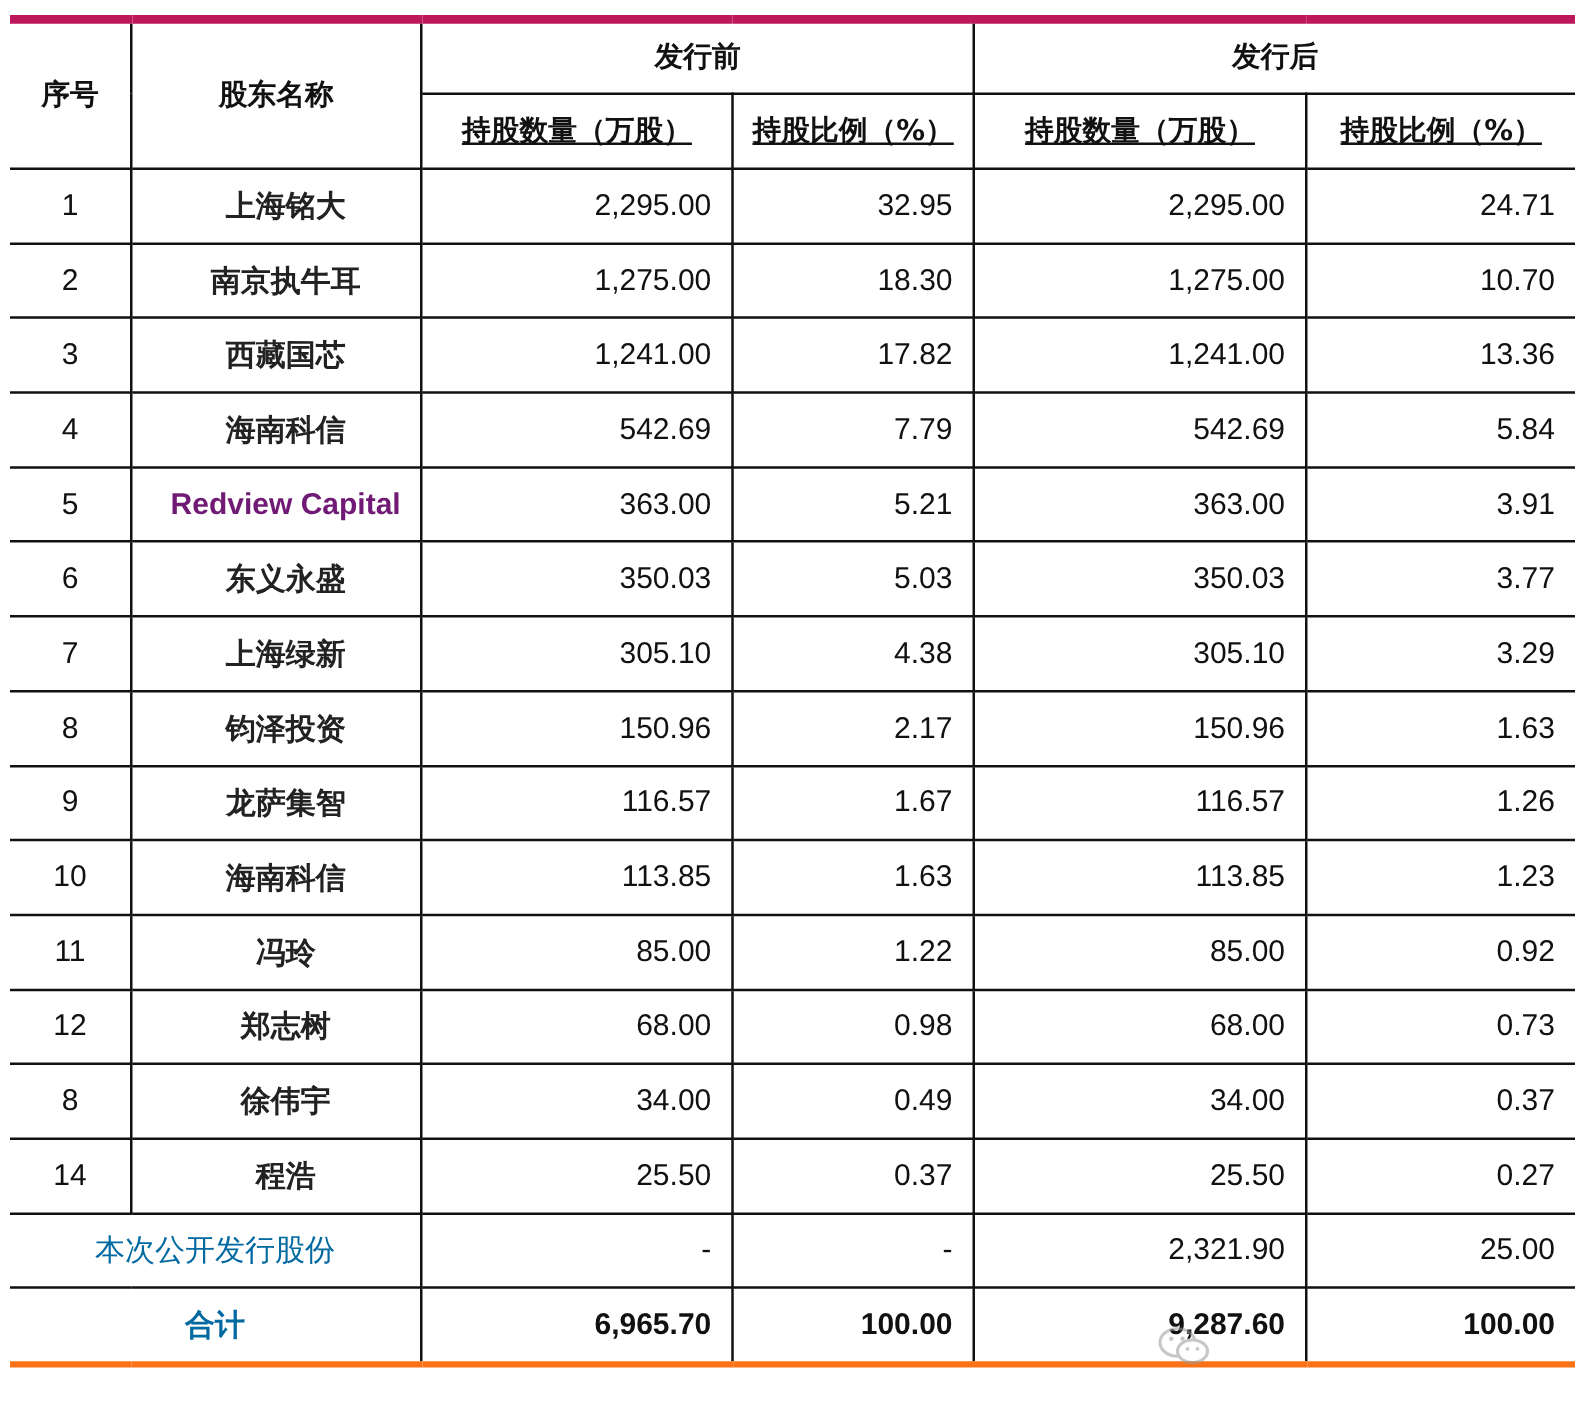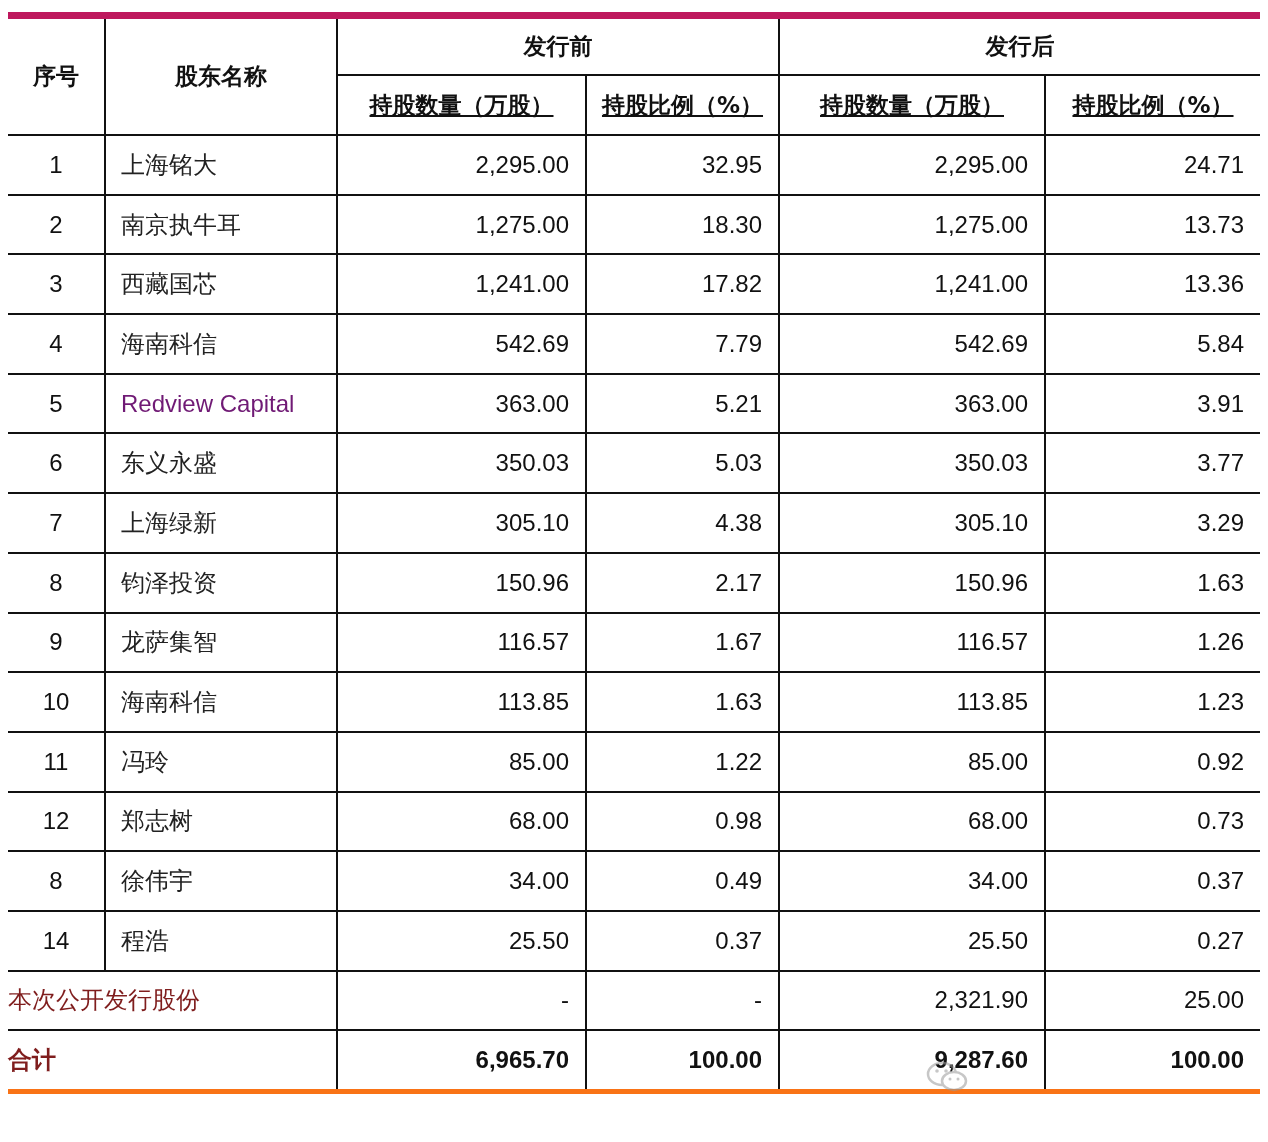--- a/index.html
+++ b/index.html
@@ -49,37 +49,38 @@
   thead tr.h1 th { border-top: 7px solid #be185d; }
   th {
     font-weight: bold;
     font-family: "DejaVu Sans", sans-serif;
     font-size: 23px;
     text-align: center;
   }
   tbody td { height: 57.7px; }
   td.idx { text-align: center; }
   td.name {
-    text-align: left;
+    text-align: center;
     padding-left: 15px;
     font-family: "DejaVu Sans", sans-serif;
-    font-weight: normal;
+    font-weight: bold;
     color: #222;
   }
   td.name.latin {
     font-family: "Liberation Sans", sans-serif;
     color: #701a75;
   }
   td.num {
     text-align: right;
     padding-right: 16px;
   }
   td.merged-label {
-    font-family: "DejaVu Sans", sans-serif;
-    color: #7f1d1d;
+    text-align: center;
+    font-family: "DejaVu Sans", sans-serif;
+    color: #0369a1;
   }
   tr.total td {
     font-weight: bold;
     border-bottom: 5px solid #f97316;
   }
   tr.total td.merged-label { font-family: "DejaVu Sans", sans-serif; }
 
   .watermark {
     position: absolute;
     left: 925px;
@@ -136,21 +137,21 @@
         <td class="num">32.95</td>
         <td class="num">2,295.00</td>
         <td class="num">24.71</td>
       </tr>
       <tr>
         <td class="idx">2</td>
         <td class="name">南京执牛耳</td>
         <td class="num">1,275.00</td>
         <td class="num">18.30</td>
         <td class="num">1,275.00</td>
-        <td class="num">13.73</td>
+        <td class="num">10.70</td>
       </tr>
       <tr>
         <td class="idx">3</td>
         <td class="name">西藏国芯</td>
         <td class="num">1,241.00</td>
         <td class="num">17.82</td>
         <td class="num">1,241.00</td>
         <td class="num">13.36</td>
       </tr>
       <tr>

